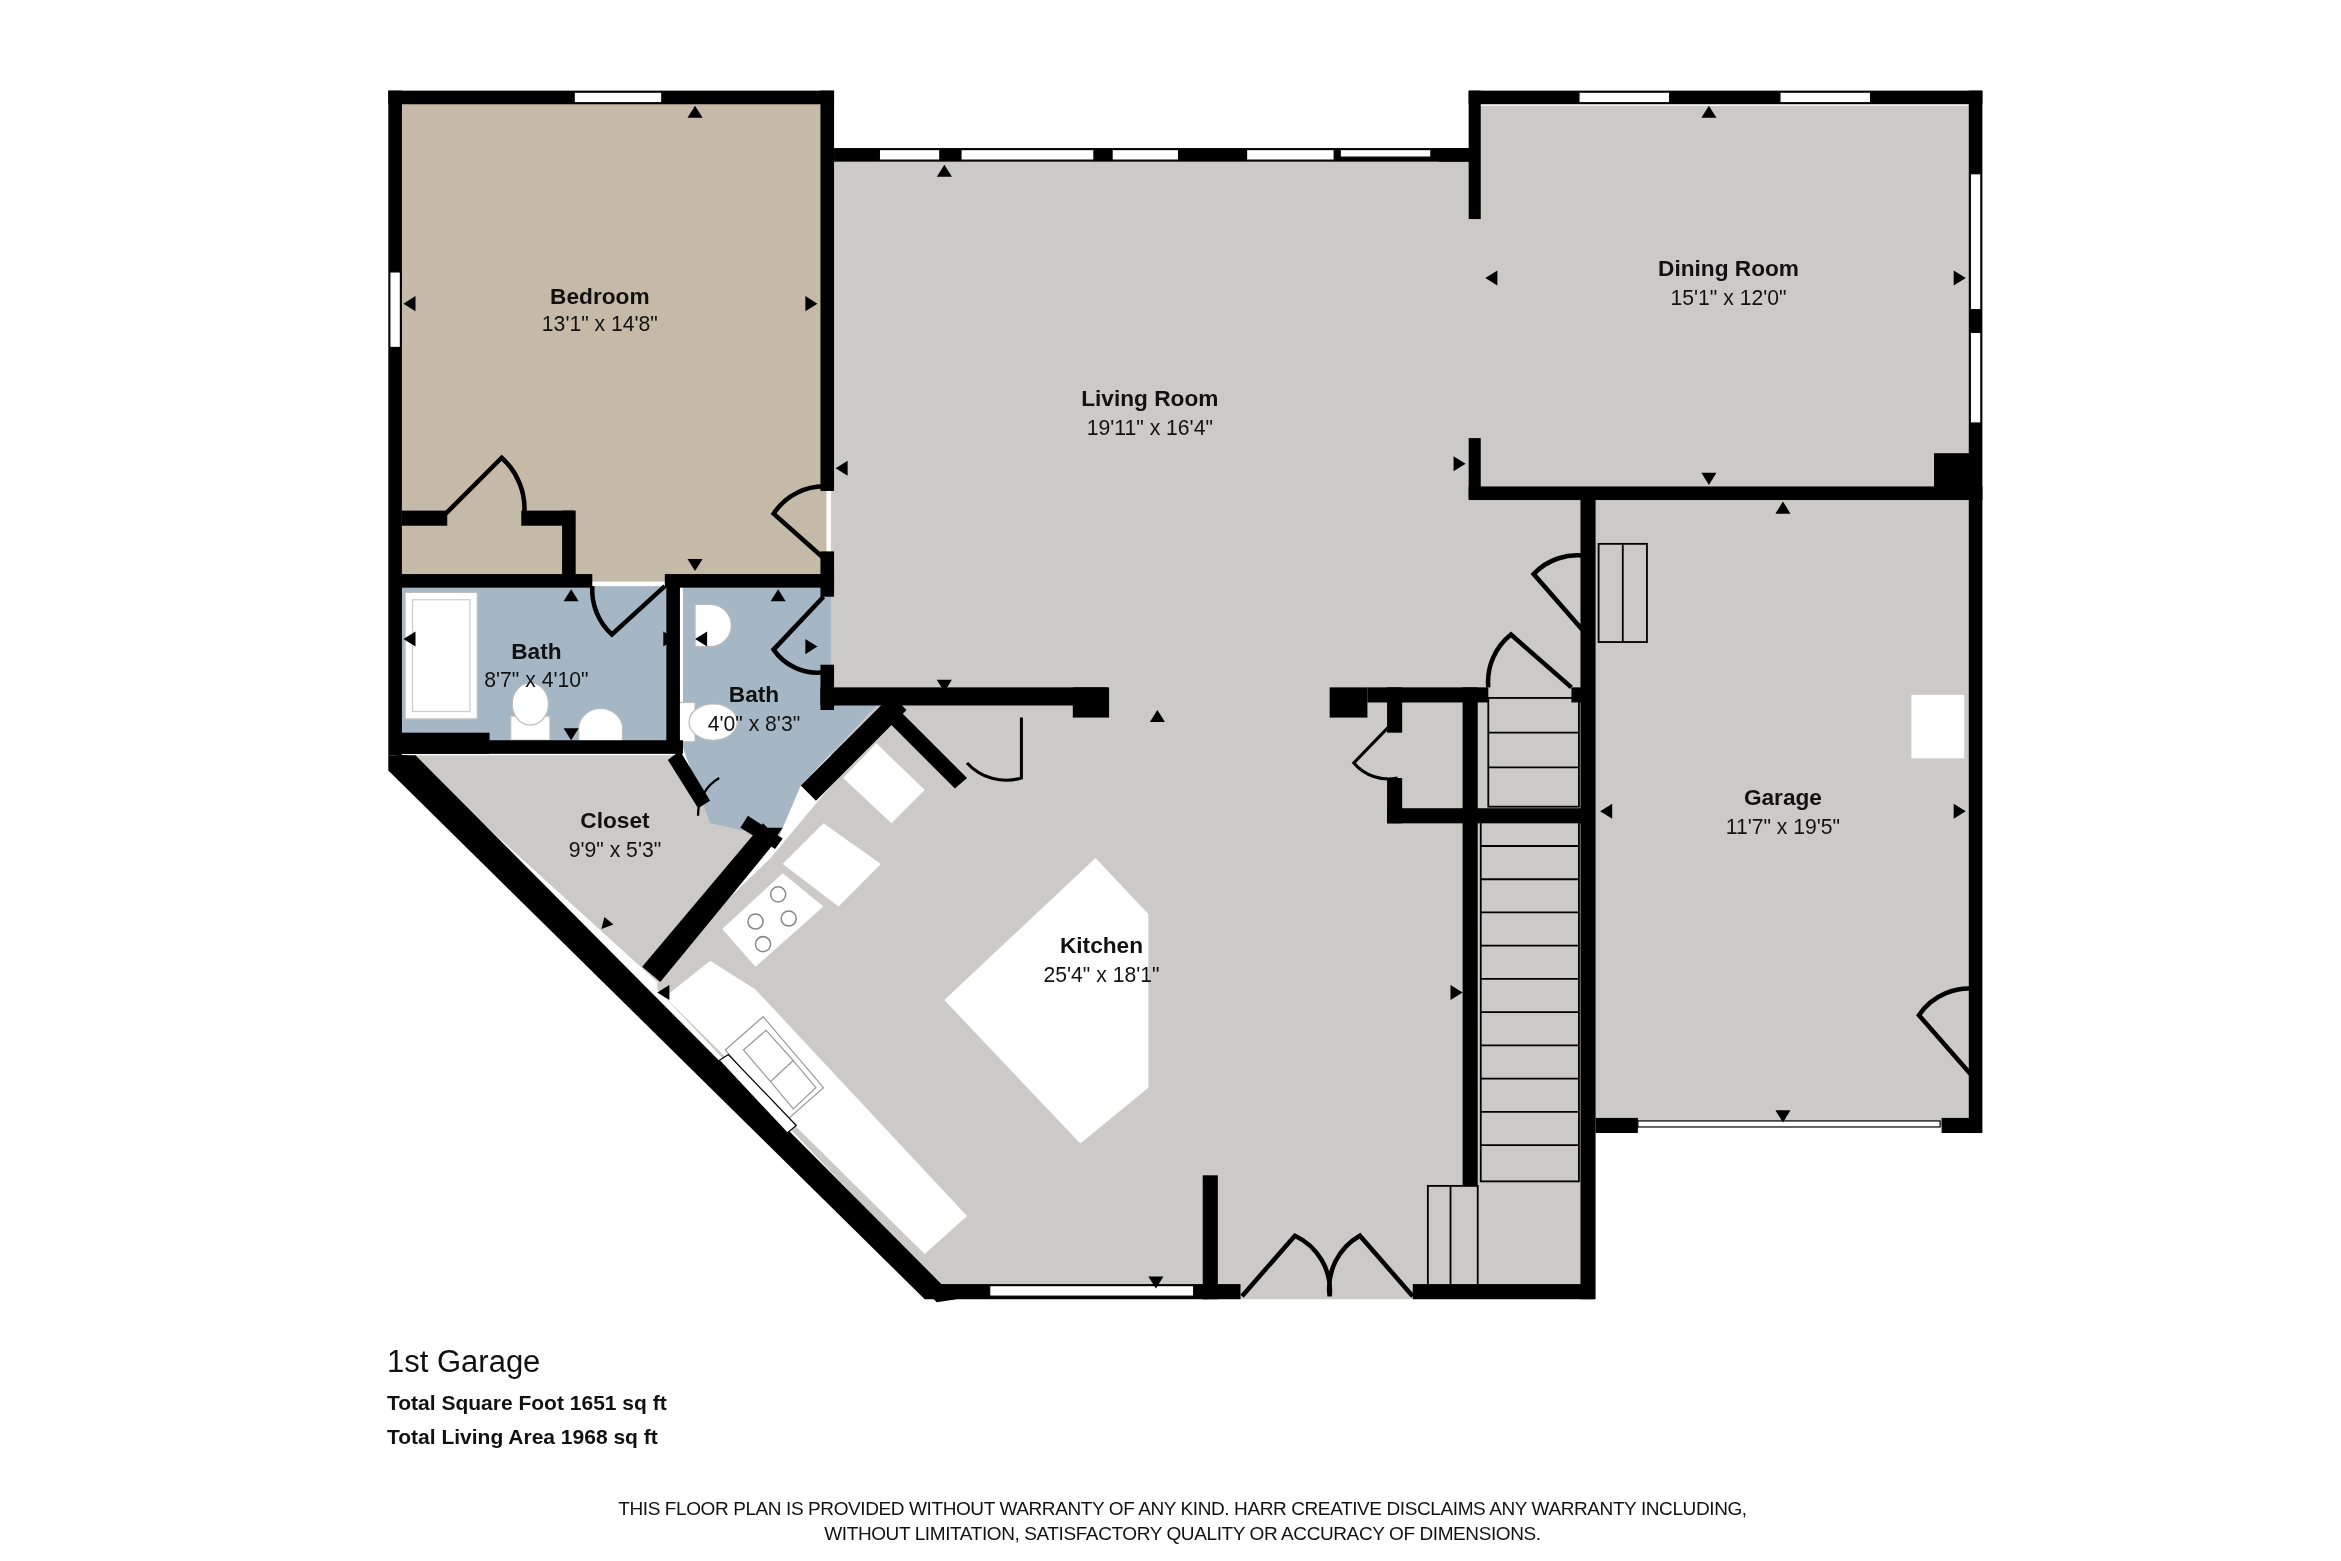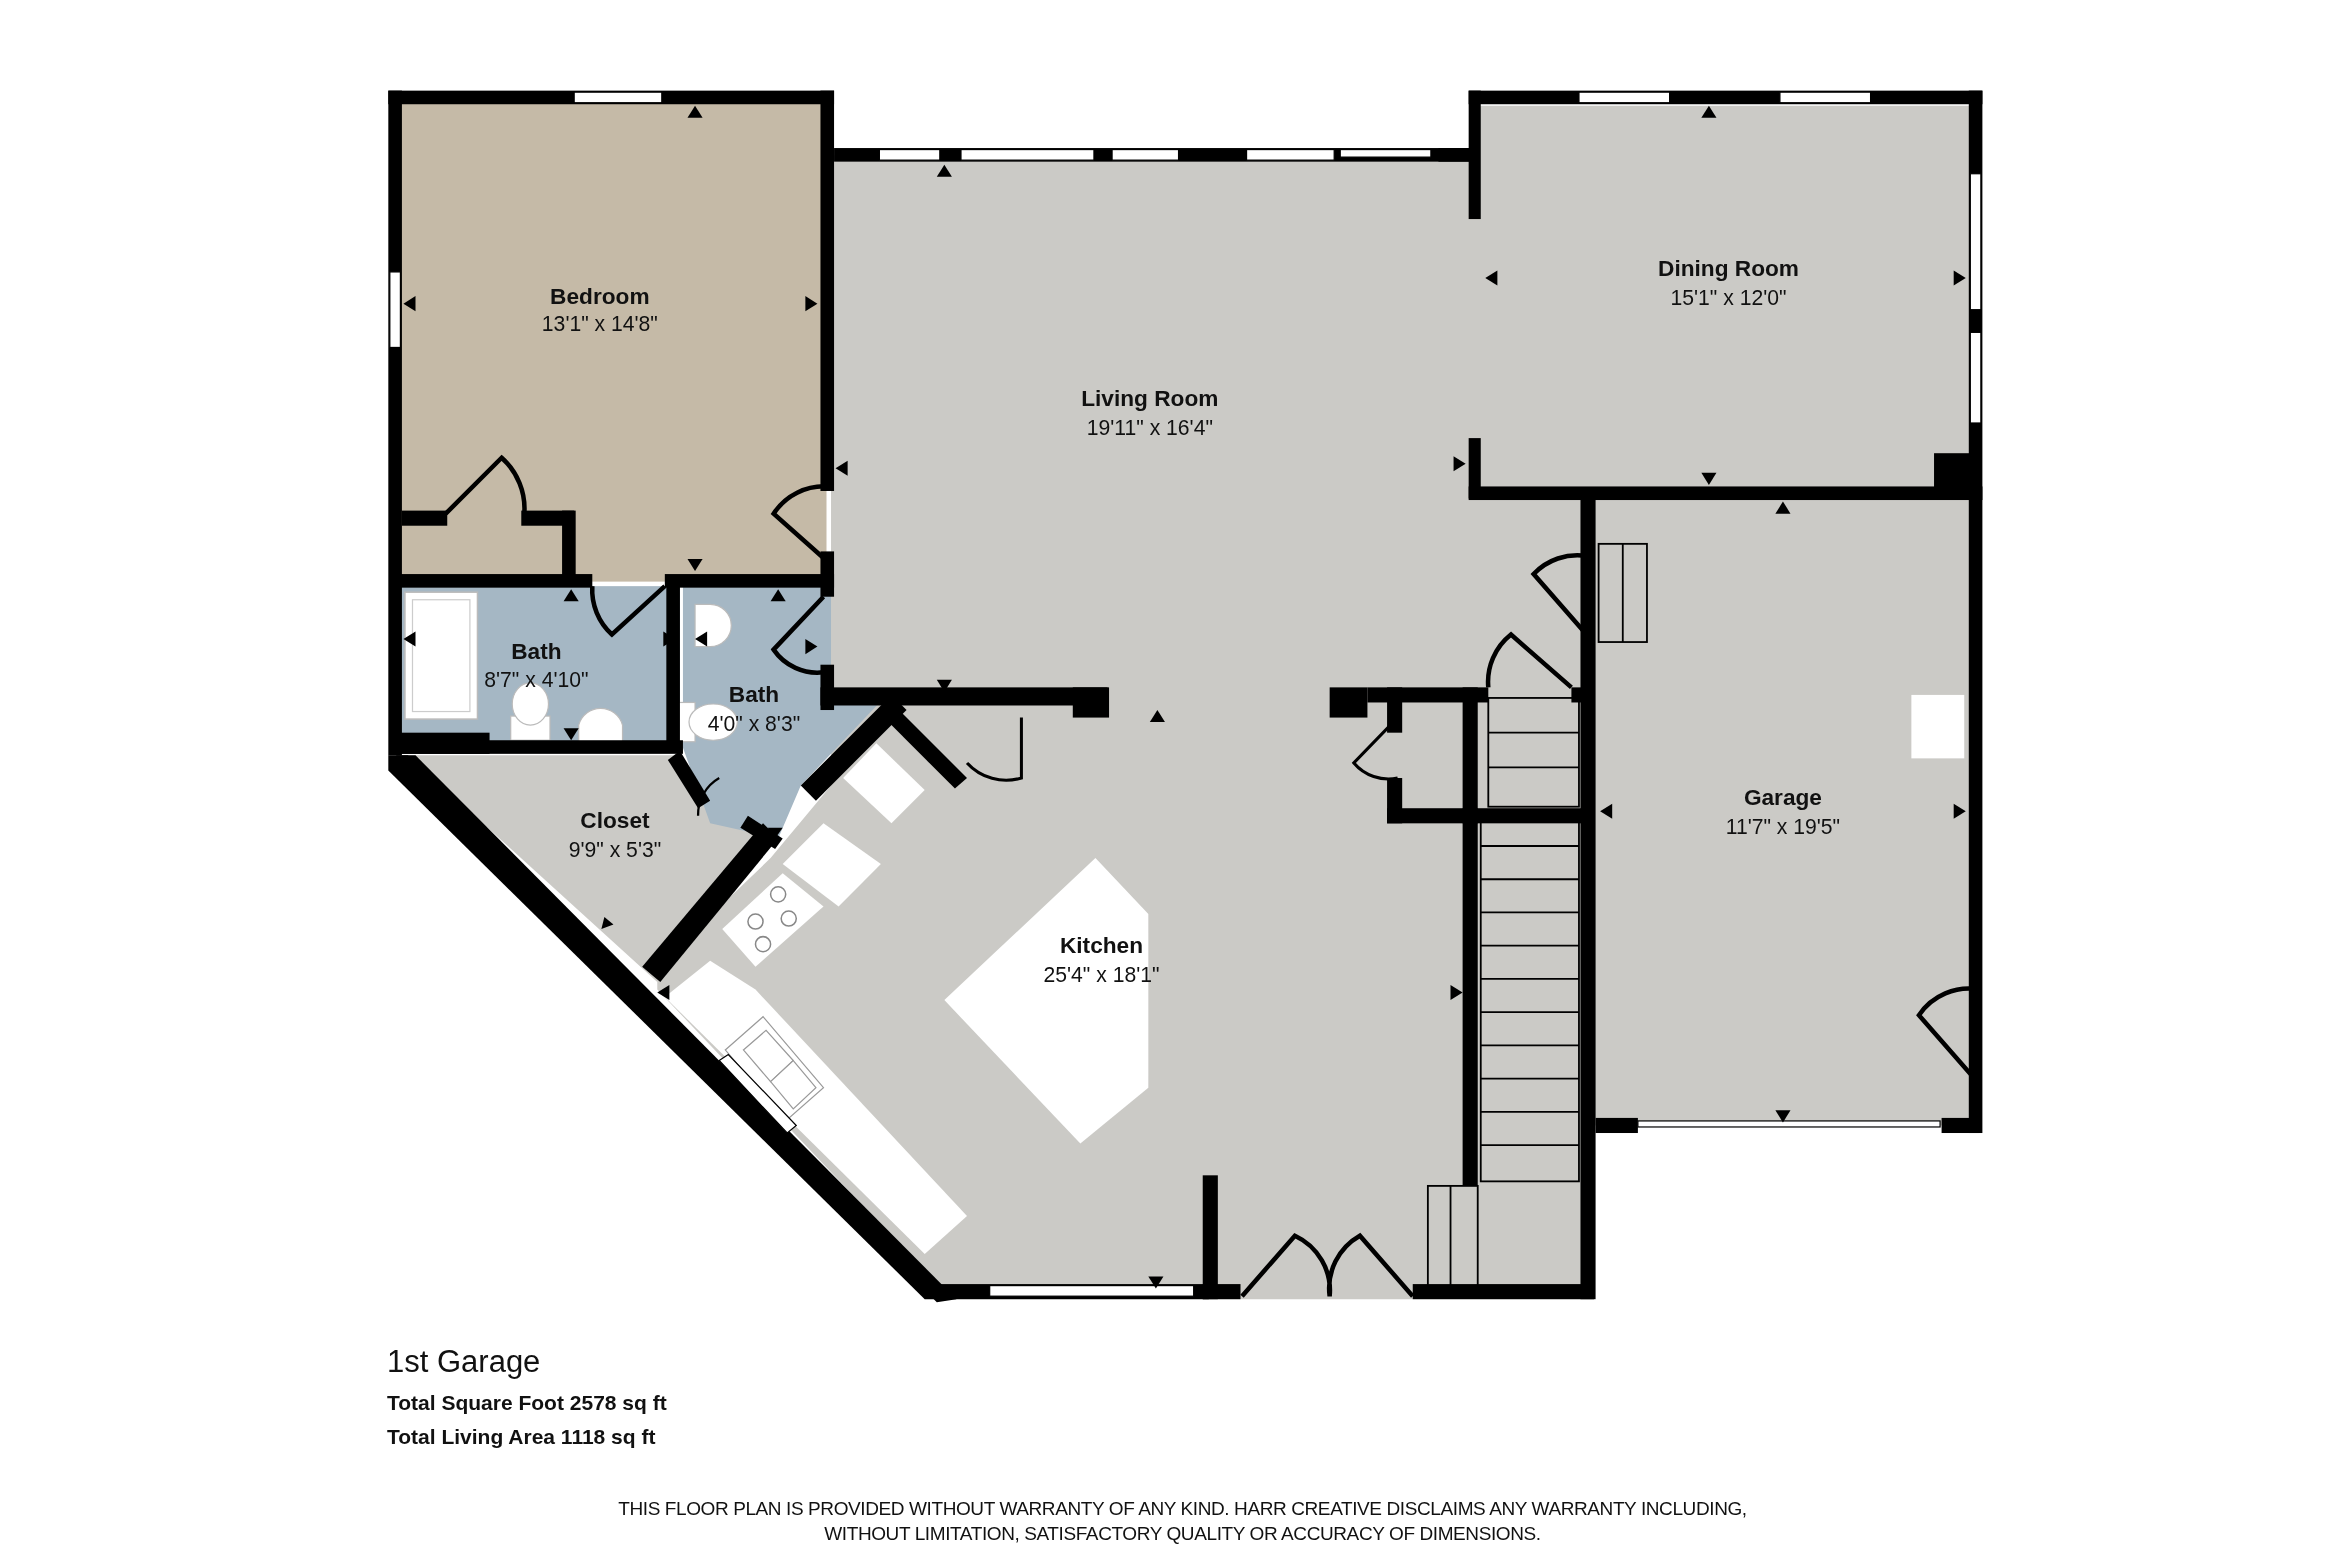--- a/index.html
+++ b/index.html
@@ -237,20 +237,20 @@
 
     <text class="room-name" x="729" y="631">Kitchen</text>
     <text class="room-dim" x="729" y="650">25'4" x 18'1"</text>
 
     <text class="room-name" x="1180" y="533">Garage</text>
     <text class="room-dim" x="1180" y="552">11'7" x 19'5"</text>
   </g>
 </svg>
 
 <div class="floor-title">1st Garage</div>
-<div class="stat sq">Total Square Foot 2578 sq ft</div>
-<div class="stat la">Total Living Area 1118 sq ft</div>
+<div class="stat sq">Total Square Foot 1651 sq ft</div>
+<div class="stat la">Total Living Area 1968 sq ft</div>
 
 <div class="disclaimer">
   <div>THIS FLOOR PLAN IS PROVIDED WITHOUT WARRANTY OF ANY KIND. HARR CREATIVE DISCLAIMS ANY WARRANTY INCLUDING,</div>
   <div>WITHOUT LIMITATION, SATISFACTORY QUALITY OR ACCURACY OF DIMENSIONS.</div>
 </div>
 
 
 </body></html>

